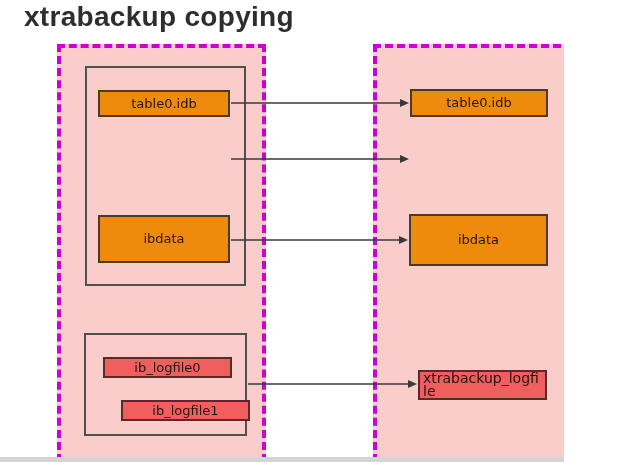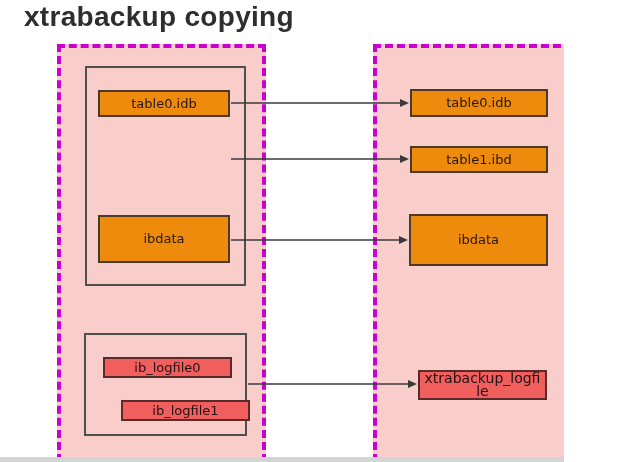--- a/index.html
+++ b/index.html
@@ -39,21 +39,20 @@
     z-index: 2;
   }
   .group.datafiles { left: 85px; top: 66px;  width: 161px; height: 220px; }
   .group.logfiles  { left: 84px; top: 333px; width: 163px; height: 103px; }
   .filebox {
     position: absolute;
     z-index: 3;
     display: flex;
     align-items: center;
     justify-content: center;
-    text-align: center;
     font-size: 13px;
     color: #26170a;
     border: 2px solid #4a3a28;
     line-height: 14px;
     word-break: break-all;
     padding: 0 3px;
   }
   .filebox.orange { background: var(--file-orange, #ef8b0c); }
   .filebox.red    { background: var(--file-red, #f15e5e); border-color: #5a2a2a; color: #221111; }
   .src-t0   { left:  98px; top:  90px; width: 132px; height: 27px; }
@@ -117,21 +116,20 @@
 
   <div class="group datafiles"></div>
   <div class="group logfiles"></div>
 
   <div class="filebox orange src-t0">table0.idb</div>
   <div class="filebox orange src-ibd">ibdata</div>
   <div class="filebox red src-log0">ib_logfile0</div>
   <div class="filebox red src-log1">ib_logfile1</div>
 
   <div class="filebox orange dst-t0">table0.idb</div>
-  <div class="filebox orange dst-t1">table1.ibd</div>
   <div class="filebox orange dst-ibd">ibdata</div>
   <div class="filebox red dst-xlog">xtrabackup_logfile</div>
 
   <svg class="arrows" viewBox="0 0 622 462" xmlns="http://www.w3.org/2000/svg">
     <defs>
       <marker id="ah" markerWidth="9" markerHeight="8" refX="1" refY="4" orient="auto" markerUnits="userSpaceOnUse">
         <path d="M0,0 L9,4 L0,8 z" fill="#3a3a3a"></path>
       </marker>
     </defs>
     <line x1="231" y1="103" x2="401" y2="103" marker-end="url(#ah)"></line>

